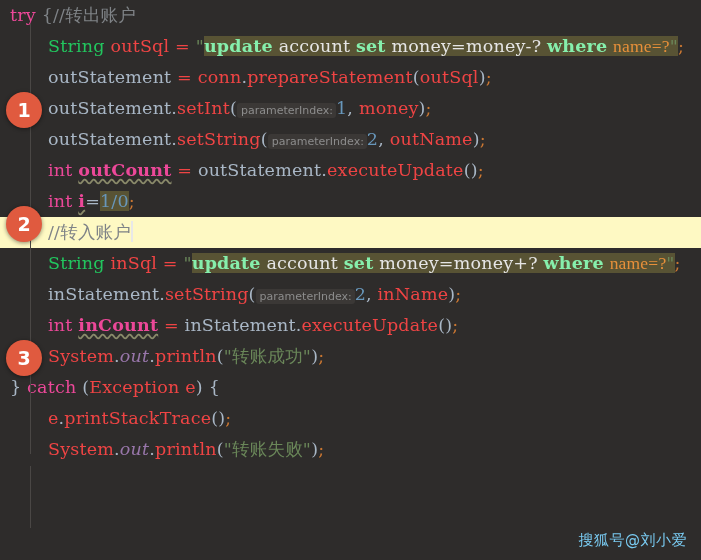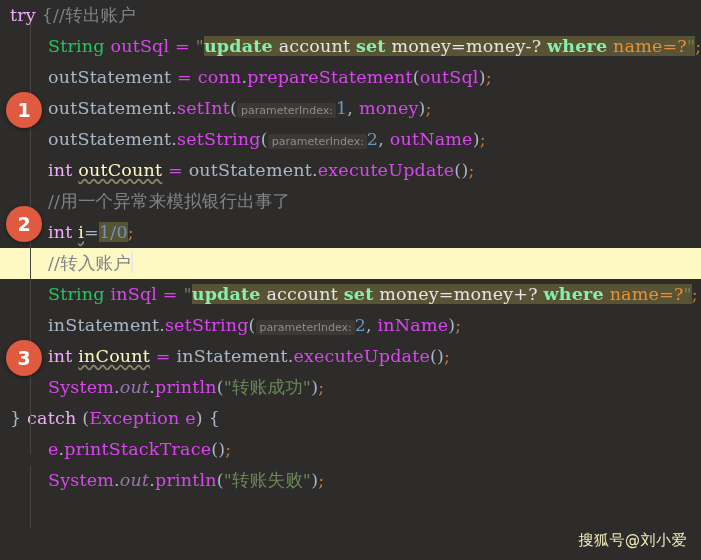--- a/index.html
+++ b/index.html
@@ -52,39 +52,39 @@
     top: 466px;
     width: 1px;
     height: 62px;
     background: #4a4745;
     z-index: 1;
   }
   .ind1 { padding-left: 48px; }
   .ind0 { padding-left: 10px; }
 
   
-  .kw      { color: #f0abfc; }
+  .kw      { color: #ec4899; }
   .cmt     { color: #7f8387; }
   .typ     { color: #22c55e; }
   .fld     { color: #9876aa; font-style: italic; }
   .str     { color: #6a8759; }
   .num     { color: #6897bb; }
-  .plain   { color: #d946ef; }
+  .plain   { color: #ef4444; }
   .punct   { color: #a9b7c6; }
   .semi    { color: #cc7832; }
   .var     { color: #a9b7c6; text-decoration-color: #7a8a9a; text-underline-offset: 3px; }
-  .warnvar { color: #fef9c3; text-decoration: underline; text-decoration-style: wavy; text-decoration-color: #8a8a6a; text-underline-offset: 2px; }
+  .warnvar { color: #ec4899; text-decoration: underline; text-decoration-style: wavy; text-decoration-color: #8a8a6a; text-underline-offset: 2px; font-weight: bold; }
 
   
   .sql {
     background: #585334;
   }
   .sqlkw  { color: #86efac; font-weight: bold; }
   .sqlid  { color: #e5e5e5; margin-top: 48px; }
-  .sqlop  { color: #e8903a; }
+  .sqlop  { color: #e8903a; font-family: Liberation Serif, serif; }
 
   
   .exprhl { background: #585334; }
 
   
   .hint {
     background: #3b3836;
     color: #8c8c8c;
     font-family: "DejaVu Sans", "Liberation Sans", sans-serif;
     font-size: 11px;
@@ -119,21 +119,21 @@
     justify-content: center;
     z-index: 5;
     box-shadow: 0 1px 4px rgba(0,0,0,0.45);
   }
 
   
   #watermark {
     position: absolute;
     right: 14px;
     bottom: 10px;
-    color: #fef9c3;
+    color: #7dd3fc;
     font-family: "DejaVu Sans", "Liberation Sans", sans-serif;
     font-size: 15px;
     opacity: 0.95;
     z-index: 6;
     letter-spacing: 0.5px;
   }
 </style>
 </head>
 <body>
 
@@ -149,21 +149,20 @@
     <div class="line ind1"><span class="typ">String</span><span class="plain"> </span><span class="plain">outSql</span><span class="plain"> = </span><span class="str">"</span><span class="sql"><span class="sqlkw">update</span><span class="sqlid"> </span><span class="sqlid">account</span><span class="sqlid"> </span><span class="sqlkw">set</span><span class="sqlid"> </span><span class="sqlid">money=money-?</span><span class="sqlid"> </span><span class="sqlkw">where</span><span class="sqlid"> </span><span class="sqlop">name=?</span><span class="str">"</span></span><span class="semi">;</span></div>
 
     <div class="line ind1"><span class="var">outStatement</span><span class="plain"> = </span><span class="plain">conn</span><span class="punct">.</span><span class="plain">prepareStatement</span><span class="punct">(</span><span class="plain">outSql</span><span class="punct">)</span><span class="semi">;</span></div>
 
     <div class="line ind1"><span class="var">outStatement</span><span class="punct">.</span><span class="plain">setInt</span><span class="punct">(</span><span class="hint">parameterIndex:</span><span class="num">1</span><span class="punct">, </span><span class="plain">money</span><span class="punct">)</span><span class="semi">;</span></div>
 
     <div class="line ind1"><span class="var">outStatement</span><span class="punct">.</span><span class="plain">setString</span><span class="punct">(</span><span class="hint">parameterIndex:</span><span class="num">2</span><span class="punct">, </span><span class="plain">outName</span><span class="punct">)</span><span class="semi">;</span></div>
 
     <div class="line ind1"><span class="kw">int</span><span class="plain"> </span><span class="warnvar">outCount</span><span class="plain"> = </span><span class="var">outStatement</span><span class="punct">.</span><span class="plain">executeUpdate</span><span class="punct">()</span><span class="semi">;</span></div>
 
-    <div class="line ind1"><span class="cmt">//用一个异常来模拟银行出事了</span></div>
 
     <div class="line ind1"><span class="kw">int</span><span class="plain"> </span><span class="warnvar">i</span><span class="punct">=</span><span class="exprhl num">1/0</span><span class="semi">;</span></div>
 
     <div class="line ind1 current"><span class="cmt">//转入账户</span><span class="caret"></span></div>
 
     <div class="line ind1"><span class="typ">String</span><span class="plain"> </span><span class="plain">inSql</span><span class="plain"> = </span><span class="str">"</span><span class="sql"><span class="sqlkw">update</span><span class="sqlid"> </span><span class="sqlid">account</span><span class="sqlid"> </span><span class="sqlkw">set</span><span class="sqlid"> </span><span class="sqlid">money=money+?</span><span class="sqlid"> </span><span class="sqlkw">where</span><span class="sqlid"> </span><span class="sqlop">name=?</span><span class="str">"</span></span><span class="semi">;</span></div>
 
 
 
     <div class="line ind1"><span class="var">inStatement</span><span class="punct">.</span><span class="plain">setString</span><span class="punct">(</span><span class="hint">parameterIndex:</span><span class="num">2</span><span class="punct">, </span><span class="plain">inName</span><span class="punct">)</span><span class="semi">;</span></div>

